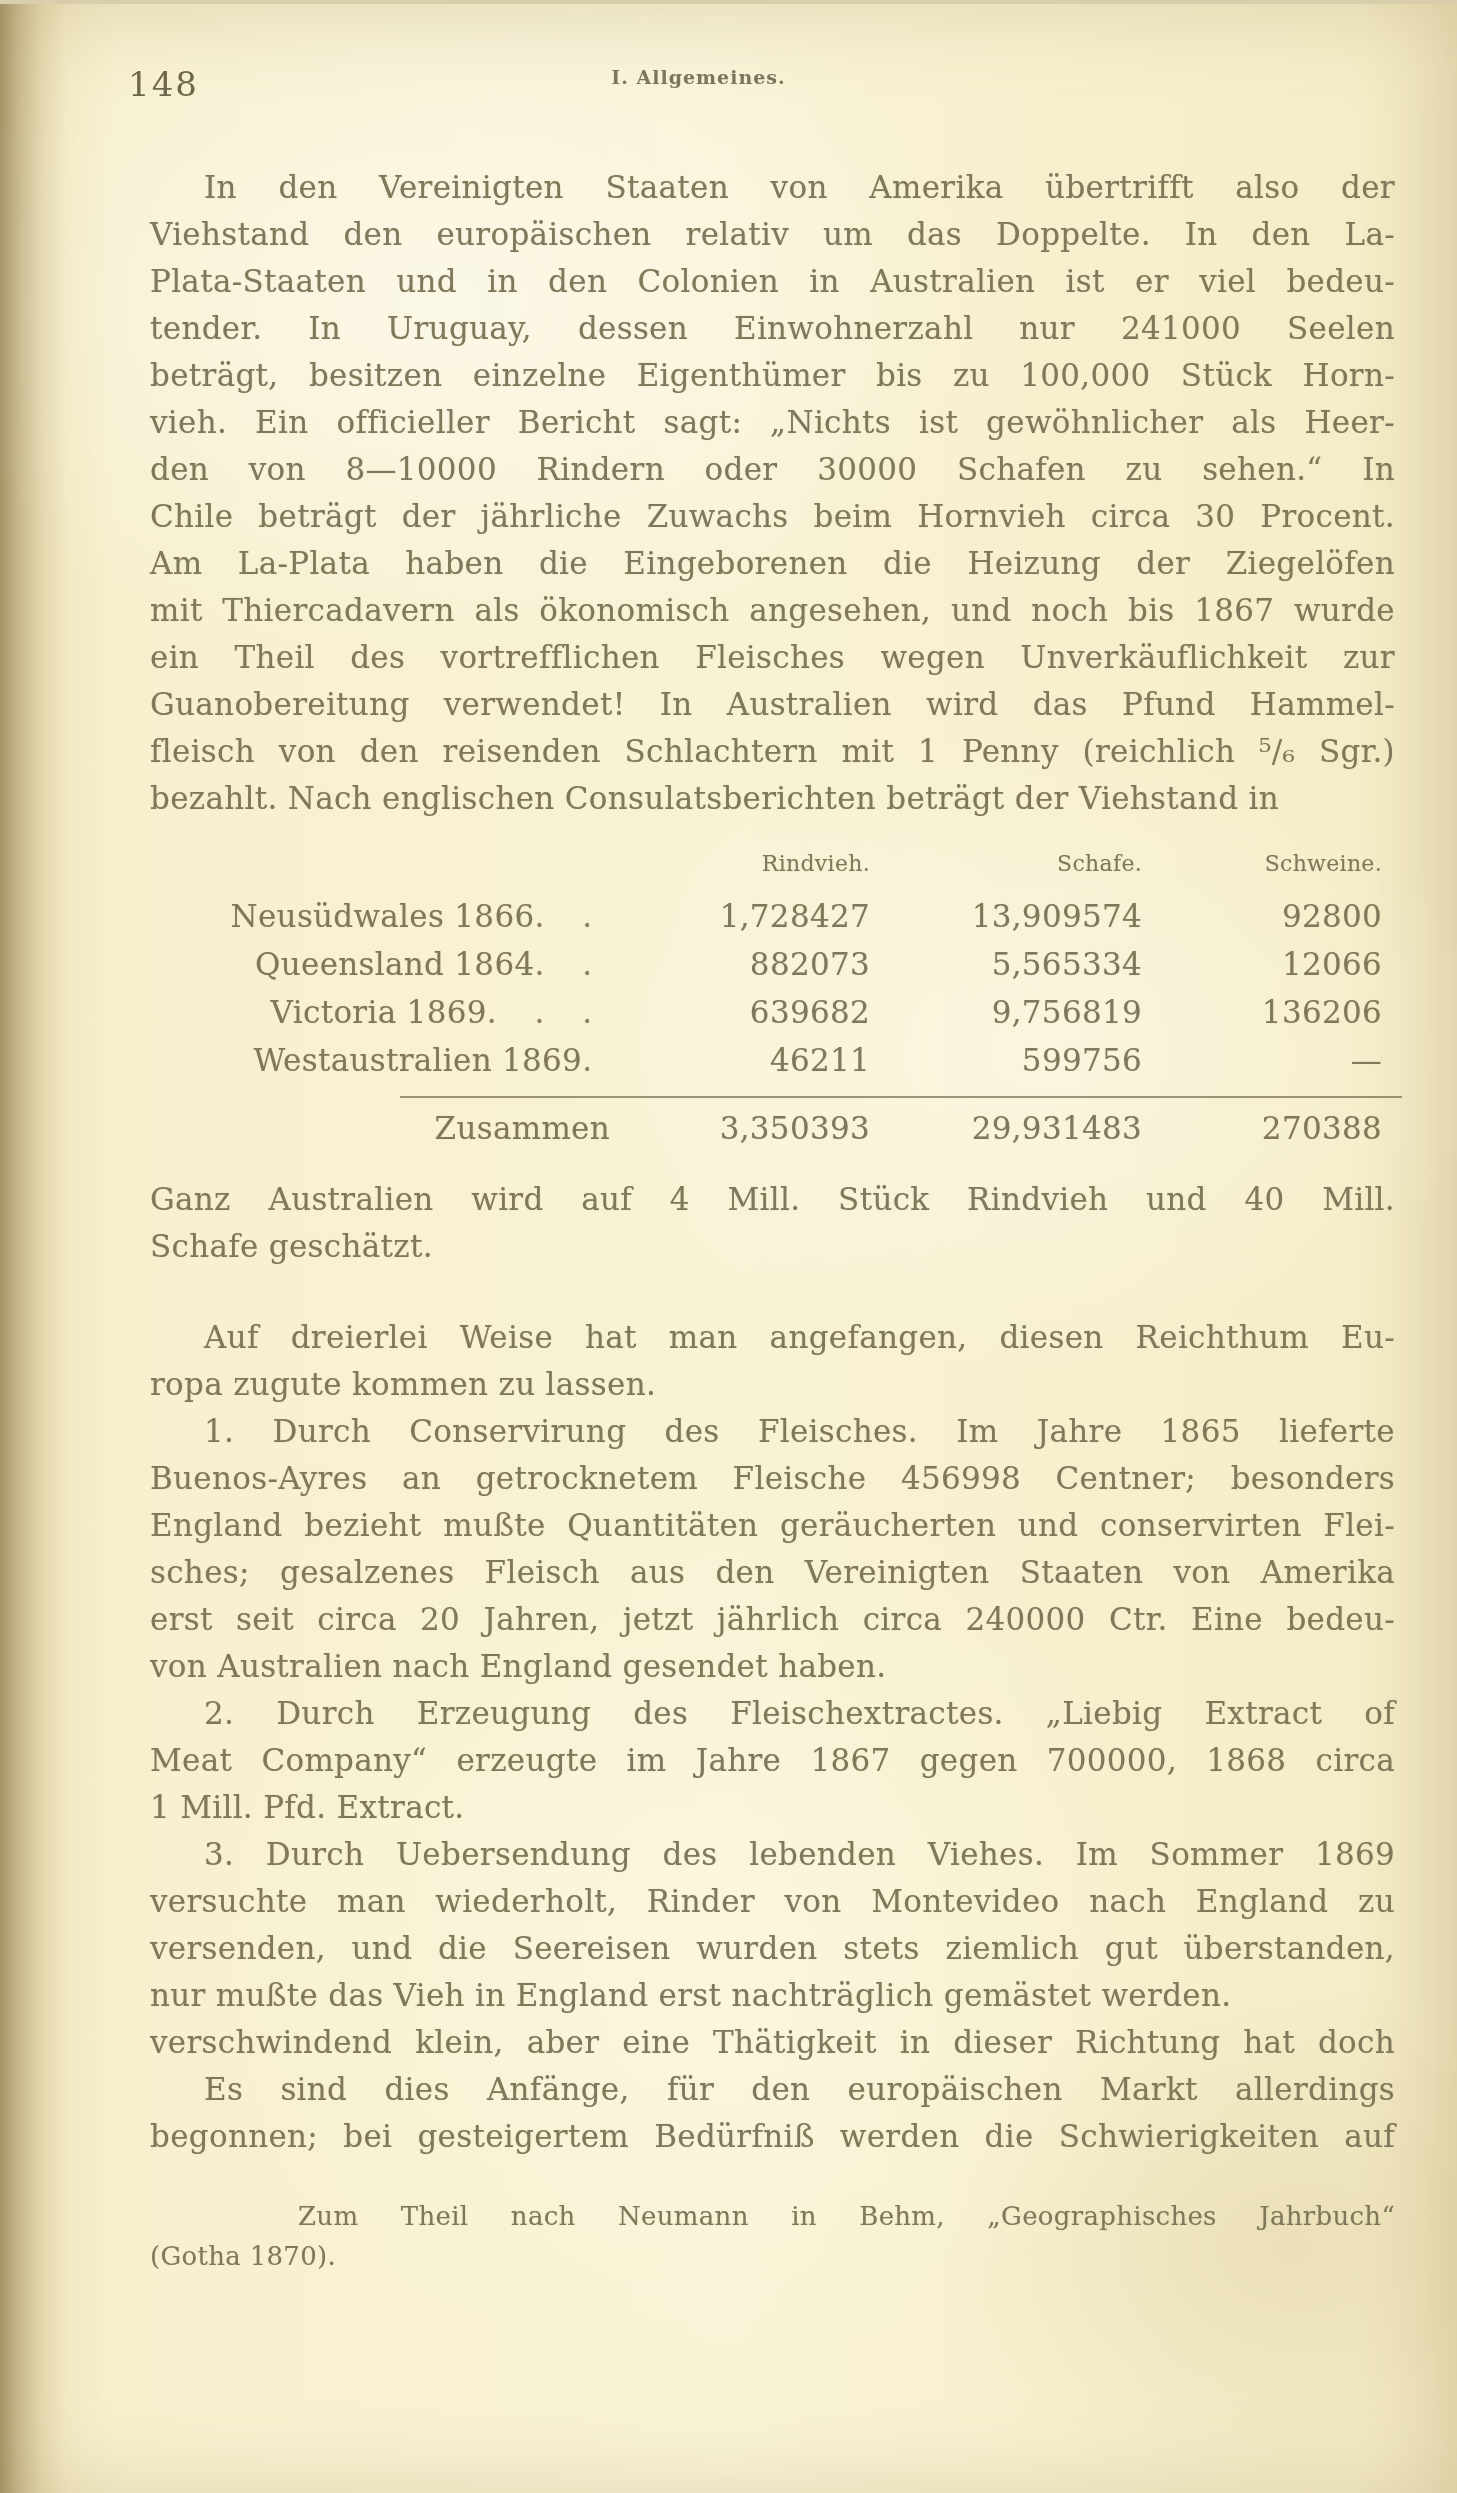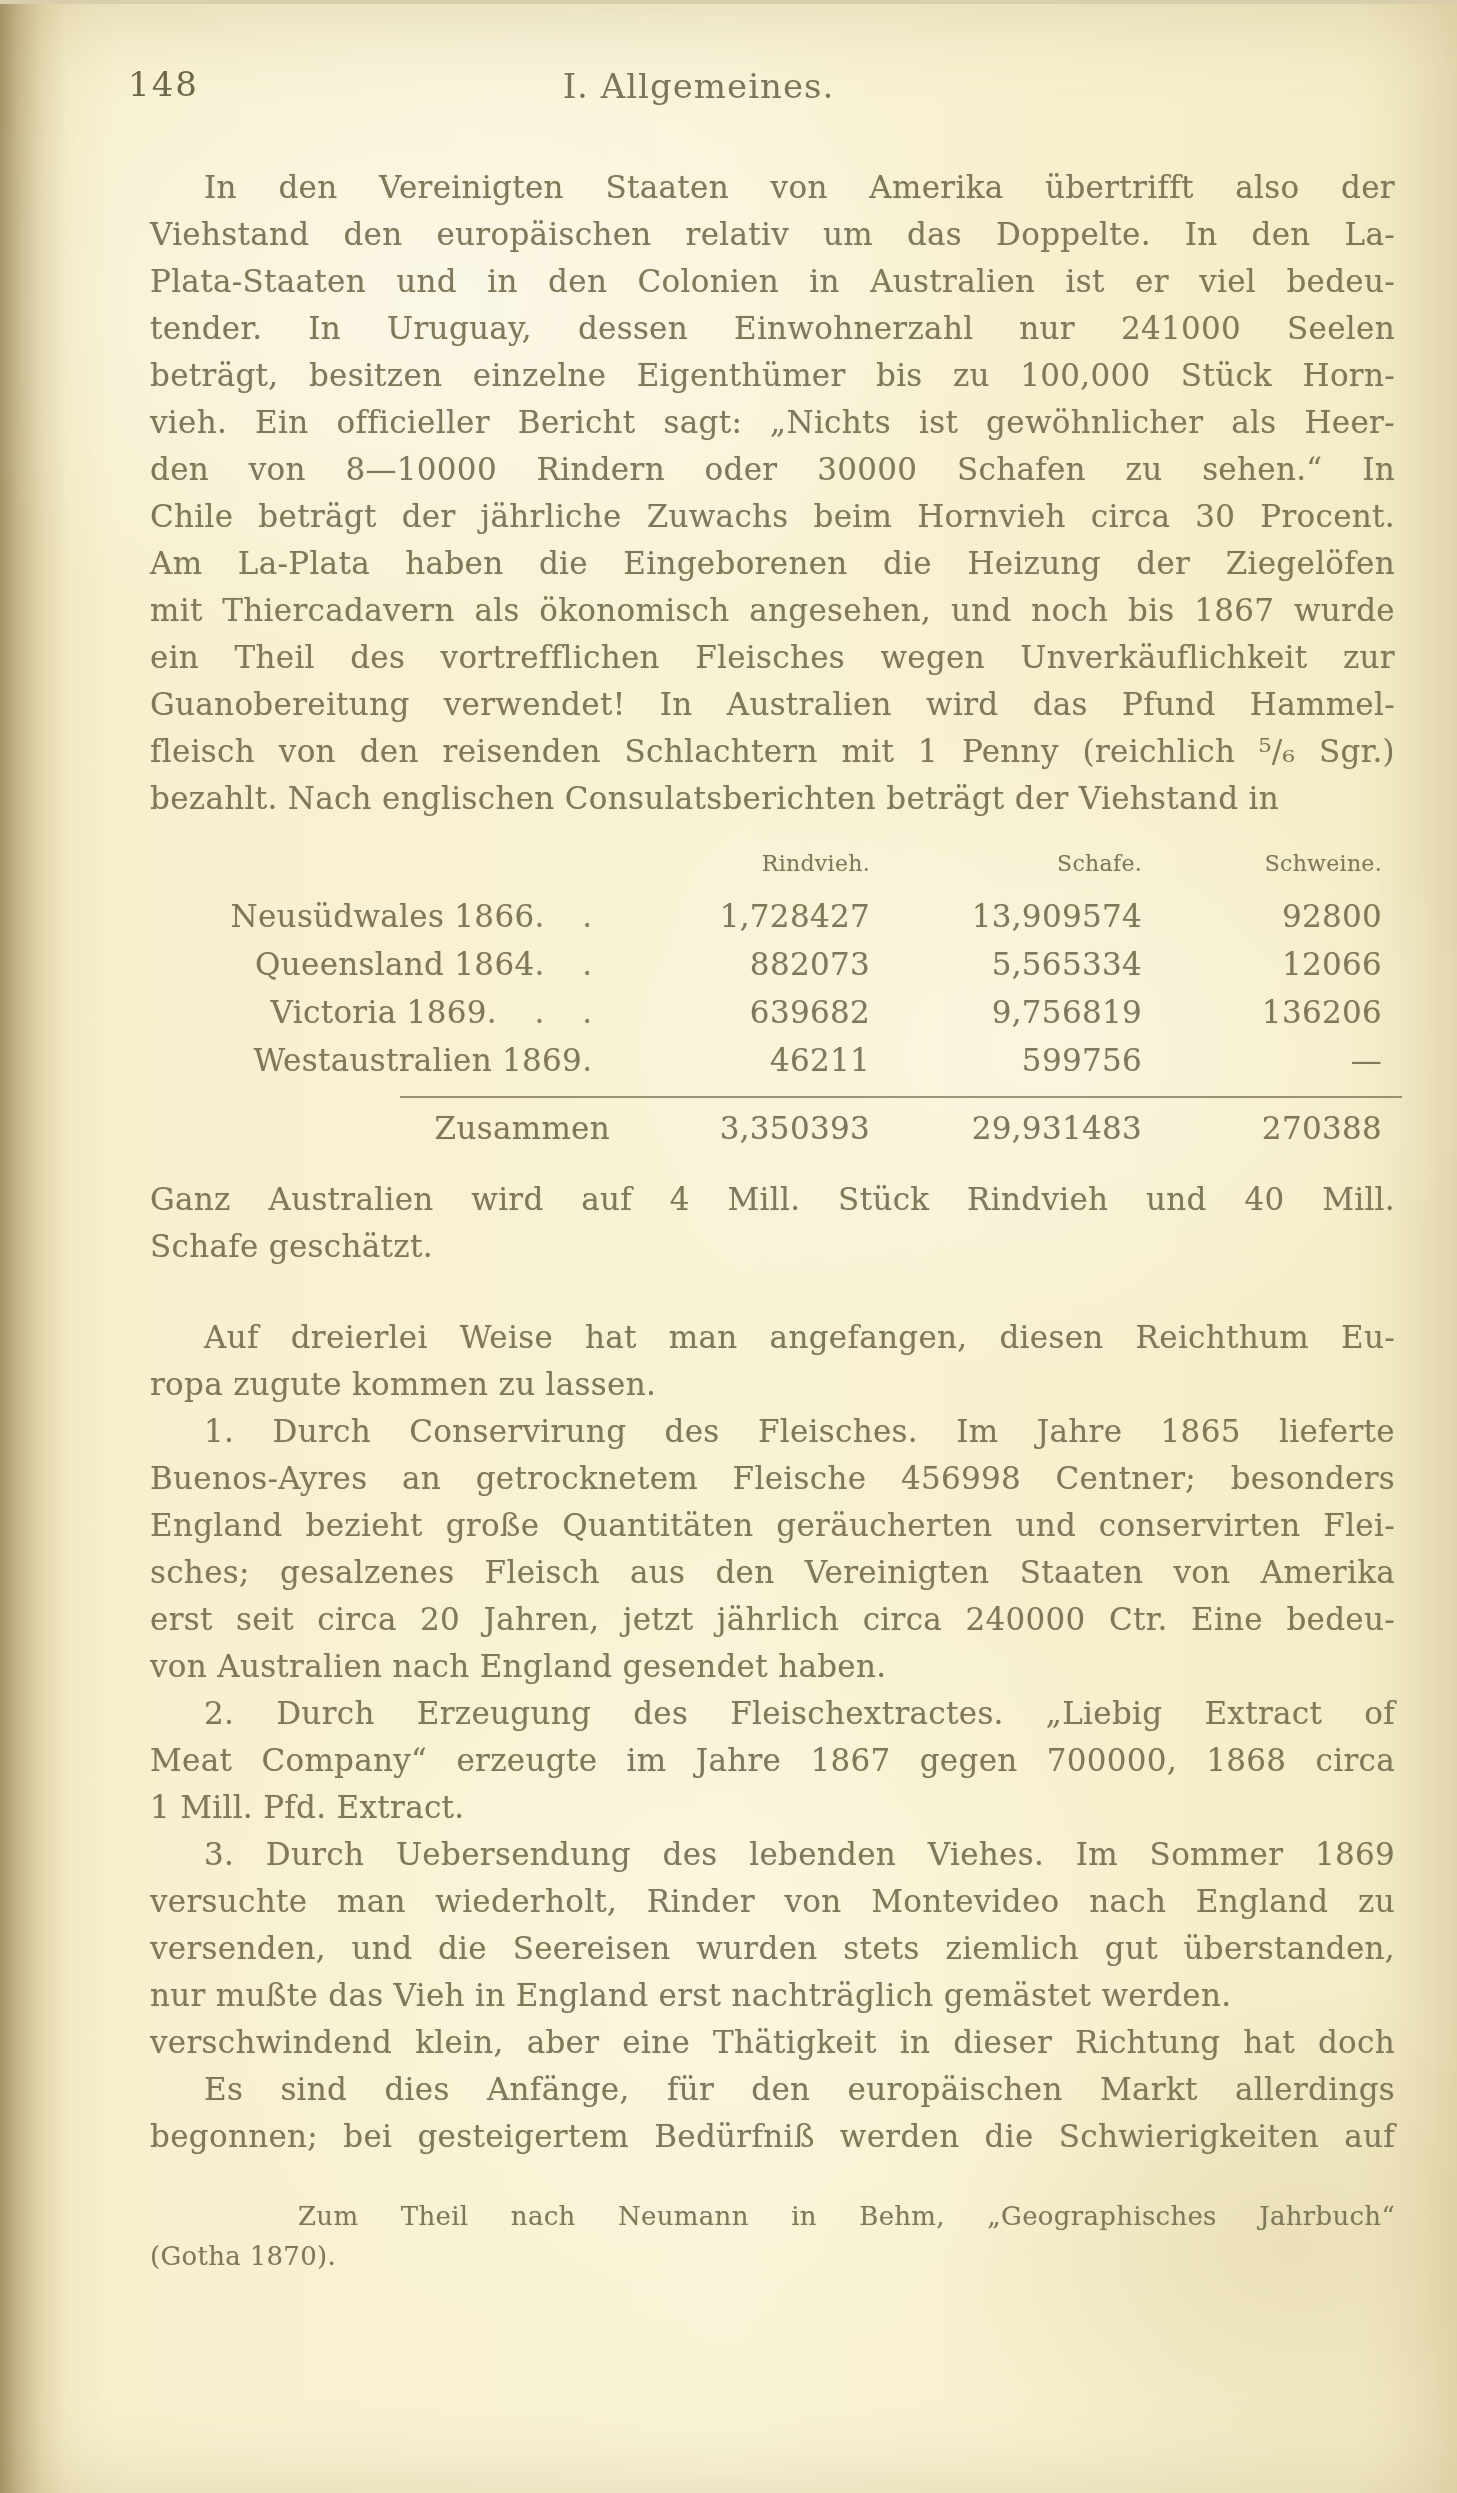--- a/index.html
+++ b/index.html
@@ -27,21 +27,21 @@
     pointer-events:none;
   }
 
   .page-header { position:relative; height:46px; padding-top:58px; }
   .page-num {
     position:absolute; left:128px; top:60px;
     font-size:34px; letter-spacing:2px; color:#6f674c;
   }
   .chapter {
     position:absolute; left:0; right:60px; top:62px;
-    text-align:center; font-size:34px; letter-spacing:1px; color:#7d755a;
+    text-align:center; font-size:19px; letter-spacing:1px; color:#7d755a;font-weight:bold;
   }
 
   .body-text {
     position:relative;
     margin:56px 0 0 150px;
     width:1245px;
     font-size:31px;
     line-height:47px;
     letter-spacing:.3px;
     text-shadow:0 0 1px rgba(125,115,85,.30);
@@ -167,21 +167,21 @@
           <div class="line">Ganz Australien wird auf 4 Mill. Stück Rindvieh und 40 Mill.</div>
           <div class="line last">Schafe geschätzt.</div>
         </div>
         <div class="para gap">
           <div class="line indent">Auf dreierlei Weise hat man angefangen, diesen Reichthum Eu-</div>
           <div class="line last">ropa zugute kommen zu lassen.</div>
         </div>
         <div class="para">
           <div class="line indent">1. Durch Conservirung des Fleisches. Im Jahre 1865 lieferte</div>
           <div class="line">Buenos-Ayres an getrocknetem Fleische 456998 Centner; besonders</div>
-          <div class="line">England bezieht große Quantitäten geräucherten und conservirten Flei-</div>
+          <div class="line">England bezieht mußte Quantitäten geräucherten und conservirten Flei-</div>
           <div class="line">sches; gesalzenes Fleisch aus den Vereinigten Staaten von Amerika</div>
           <div class="line">erst seit circa 20 Jahren, jetzt jährlich circa 240000 Ctr. Eine bedeu-</div>
           <div class="line last">von Australien nach England gesendet haben.</div>
         </div>
         <div class="para">
           <div class="line indent">2. Durch Erzeugung des Fleischextractes. „Liebig Extract of</div>
           <div class="line">Meat Company“ erzeugte im Jahre 1867 gegen 700000, 1868 circa</div>
           <div class="line last">1 Mill. Pfd. Extract.</div>
         </div>
         <div class="para">

